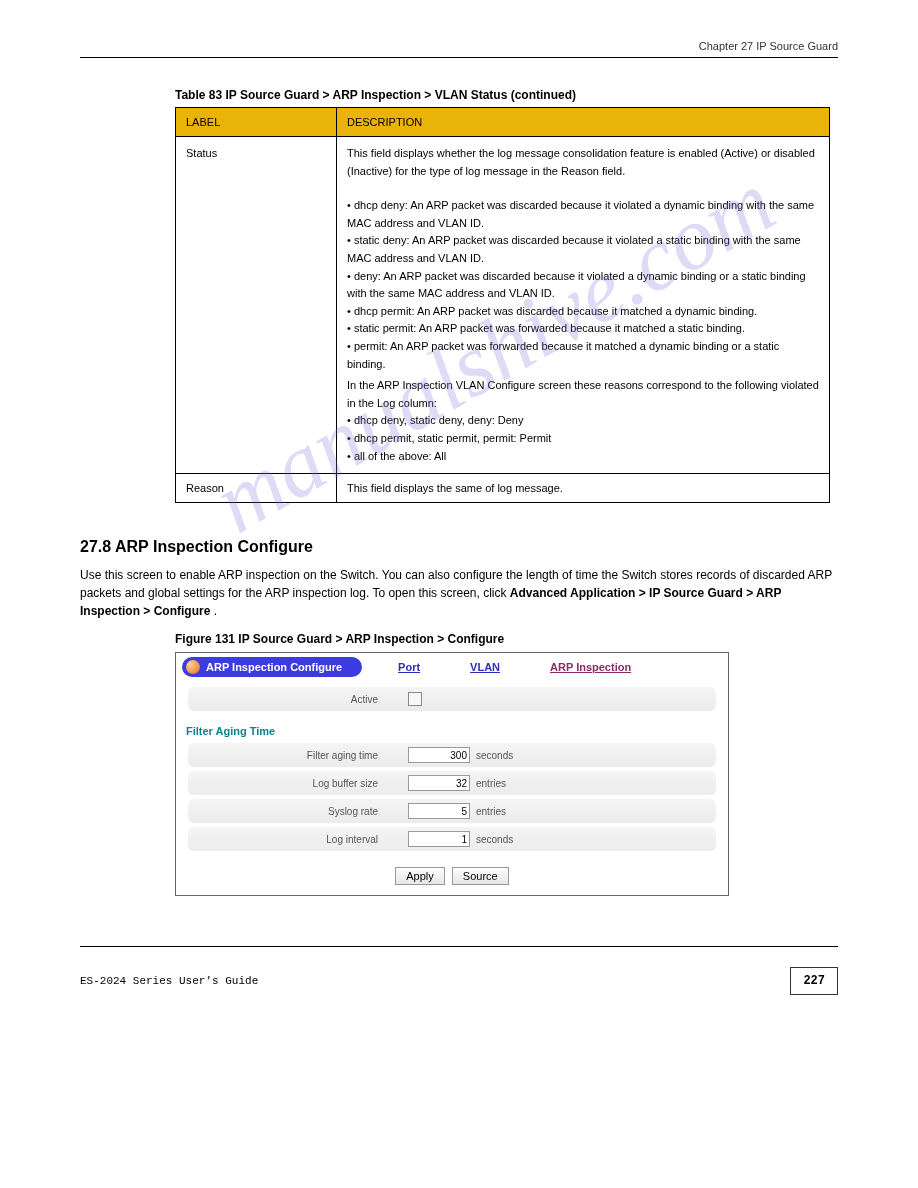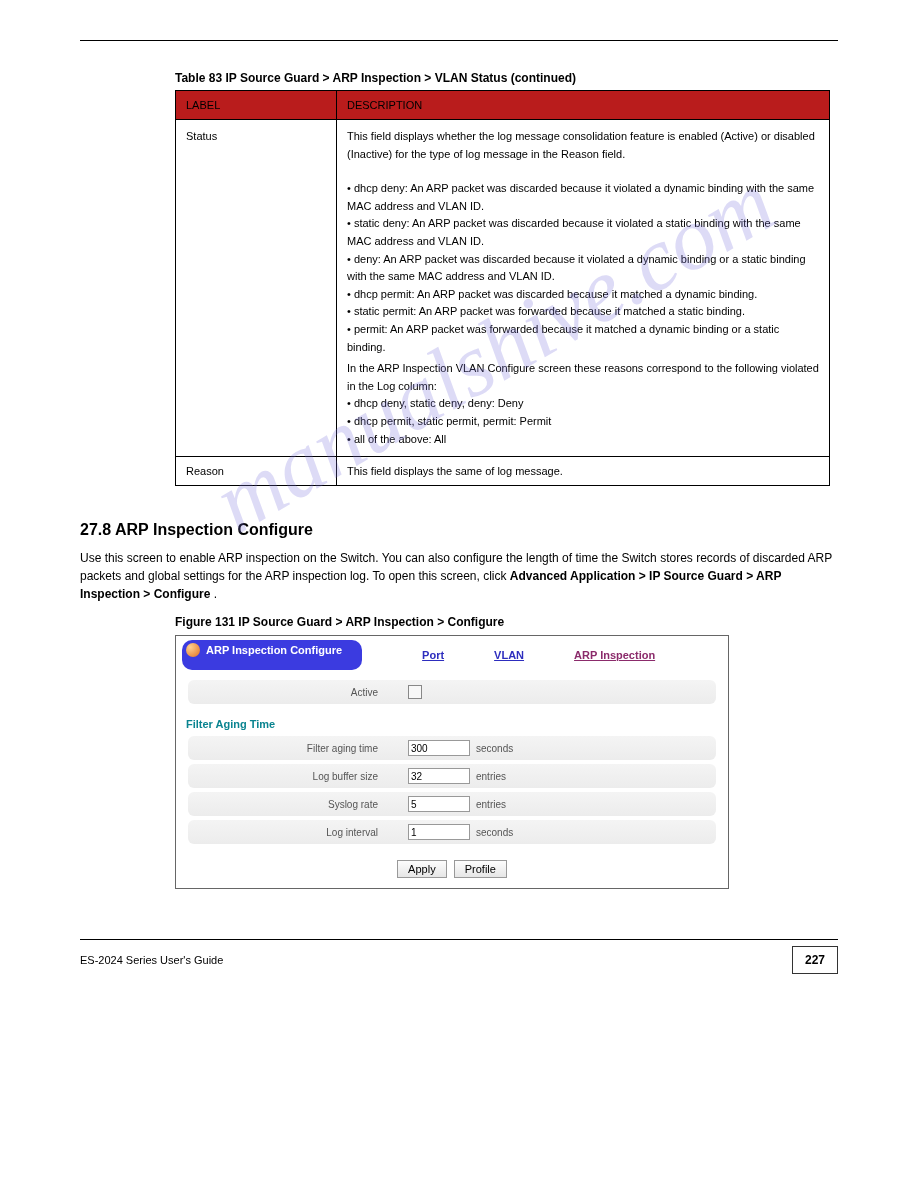--- a/index.html
+++ b/index.html
@@ -49,21 +49,21 @@
     margin-bottom: 25px;
   }
   .main-table th, .main-table td {
     border: 1px solid #000;
     padding: 8px 10px;
     font-size: 11px;
     vertical-align: top;
     text-align: left;
   }
   .main-table th {
-    background: #b91c1c;
+    background: #eab308;
     font-weight: normal;
   }
   .main-table .col-label {
     width: 140px;
   }
   .row-spacing td {
     line-height: 1.6;
   }
   .section-heading {
     font-weight: bold;
@@ -99,36 +99,36 @@
     gap: 0;
     margin-bottom: 10px;
   }
   .fig-title-pill {
     display: inline-flex;
     align-items: center;
     background: #3b3be0;
     color: #fff;
     font-weight: bold;
     font-size: 11px;
-    padding: 2px 20px 12px 4px;
+    padding: 2px 20px 2px 4px;
     border-radius: 10px;
     height: 16px;
   }
   .fig-ball {
     width: 14px;
     height: 14px;
     border-radius: 50%;
     background: radial-gradient(circle at 30% 30%, #ffd090, #e07020);
     margin-right: 6px;
     display: inline-block;
   }
   .fig-links {
     display: flex;
     gap: 50px;
-    margin-left: 60px;
+    margin-left: 36px;
     font-weight: bold;
     font-size: 11px;
   }
   .fig-links .pv { color: #2d2dbe; text-decoration: underline; }
   .fig-links .ai { color: #8b2b6b; text-decoration: underline; }
   .fig-row-band {
     background: linear-gradient(#f4f4f4, #ececec);
     border-radius: 6px;
     padding: 3px 10px;
     margin: 4px 6px;
@@ -145,20 +145,21 @@
     font-size: 11px;
     margin: 14px 0 6px 4px;
   }
   .fig-input {
     width: 56px;
     height: 14px;
     border: 1px solid #999;
     font-size: 10px;
     padding: 0 2px;
     background: #fff;
+    text-align: right;
   }
   .fig-chk {
     width: 12px;
     height: 12px;
     border: 1px solid #888;
     background: #f8f8f8;
     display: inline-block;
   }
   .fig-unit { font-size: 10px; color: #555; }
   .fig-buttons {
@@ -174,38 +175,40 @@
     cursor: pointer;
   }
   .footer-line {
     border-top: 1px solid #000;
     margin-top: 50px;
   }
   .footer-row {
     display: flex;
     justify-content: space-between;
     align-items: center;
-    margin-top: 6px;
+    margin-top: 20px;
+    font-family: Liberation Mono, monospace;
   }
   .footer-left {
     font-size: 11px;
   }
   .footer-page-box {
     border: 1px solid #333;
     padding: 6px 12px;
     font-size: 12px;
     font-weight: bold;
   }
 </style>
 </head>
 <body>
 
 <div class="page">
   <div class="watermark">manualshive.com</div>
 
+  <div class="header-text">Chapter 27 IP Source Guard</div>
   <div class="header-line"></div>
 
   <div class="table-caption">Table 83   IP Source Guard &gt; ARP Inspection &gt; VLAN Status (continued)</div>
   <table class="main-table">
     <thead>
       <tr>
         <th class="col-label">LABEL</th>
         <th>DESCRIPTION</th>
       </tr>
     </thead>
@@ -288,21 +291,21 @@
     <div class="fig-row-band">
       <div class="lbl">Log interval</div>
       <div class="ctrl">
         <input class="fig-input" value="1" style="">
         <span class="fig-unit">seconds</span>
       </div>
     </div>
 
     <div class="fig-buttons">
       <button class="fig-btn">Apply</button>
-      <button class="fig-btn">Profile</button>
+      <button class="fig-btn">Source</button>
     </div>
   </div>
 
   <div class="footer-line"></div>
   <div class="footer-row">
     <div class="footer-left">ES-2024 Series User's Guide</div>
     <div class="footer-page-box">227</div>
   </div>
 </div>
 

